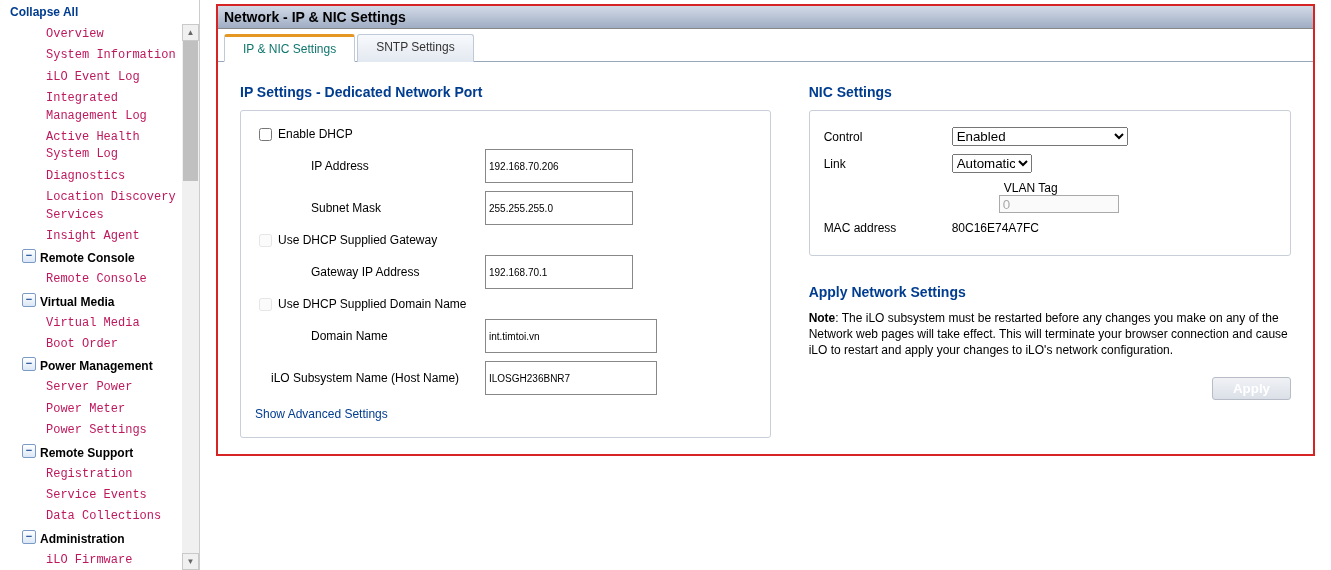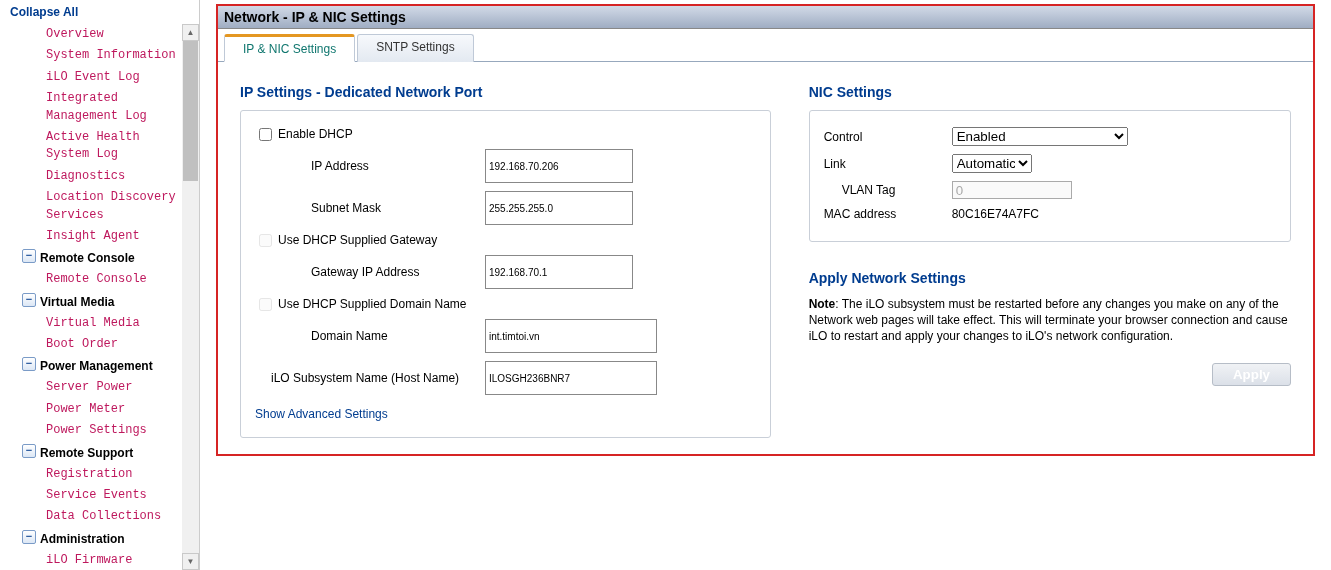--- a/index.html
+++ b/index.html
@@ -195,21 +195,21 @@
   display: flex;
   align-items: center;
   padding: 4px 0;
 }
 .nic-row .nkey {
   width: 128px;
   color: #000;
 }
 .nic-row select.wide { width: 176px; }
 .nic-row select.narrow { width: 80px; }
-.nic-row.sub { padding-left: 18px; }
+.nic-row.sub { padding-left: 18px; flex-direction: column; }
 .nic-row.sub .nkey { width: 110px; }
 .nic-row input.vlan {
   width: 120px;
   height: 18px;
   border: 1px solid #aaa;
   color: #aaa;
   padding: 0 3px;
 }
 .nic-row .mac { color: #000; }
 .apply-note {

